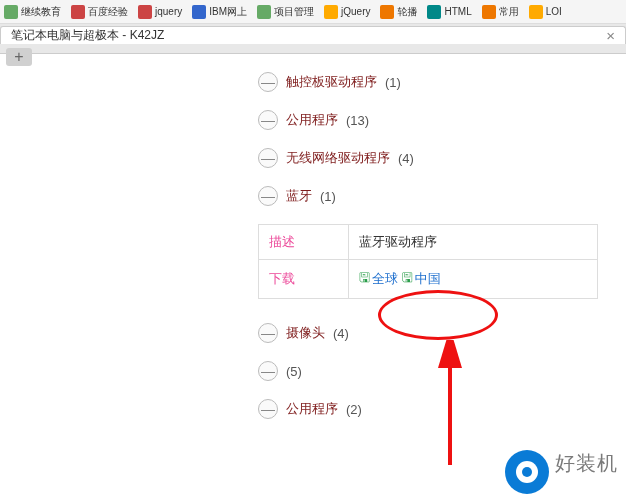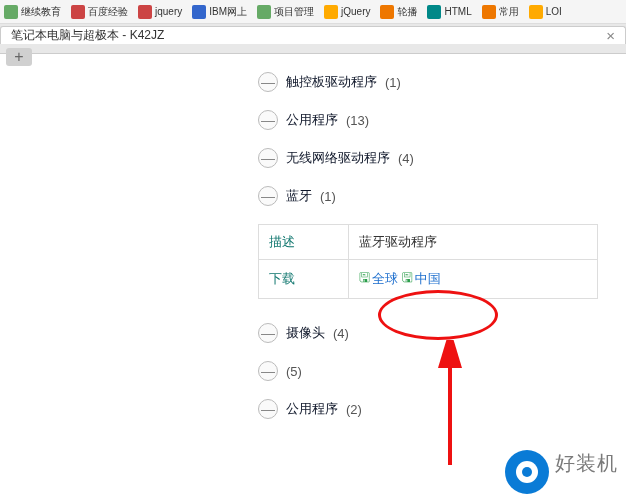--- a/index.html
+++ b/index.html
@@ -18,28 +18,28 @@
   .tab-strip { display: flex; align-items: stretch; height: 30px; background: #e8e8e8; border-bottom: 1px solid #ccc; flex-direction: column; }
   .tab { display: flex; align-items: center; background: #fff; border: 1px solid #ccc; border-bottom: none; padding: 0 10px; min-width: 190px; font-size: 12px; color: #333; gap: 8px; border-radius: 3px 3px 0 0; margin-top: 2px; }
   .tab-close { color: #888; font-size: 15px; cursor: pointer; margin-left: auto; }
   .new-tab { width: 26px; display: flex; align-items: center; justify-content: center; margin: 4px 0 4px 6px; background: #d0d0d0; border-radius: 3px; color: #666; font-size: 16px; cursor: pointer; }
 
   .content { padding-left: 258px; padding-top: 18px; }
 
   .cat-list { }
   .cat-item { display: flex; align-items: center; gap: 8px; margin-bottom: 18px; }
   .collapse-btn { width: 20px; height: 20px; border: 1px solid #bbb; border-radius: 50%; display: flex; align-items: center; justify-content: center; color: #888; font-size: 14px; line-height: 1; cursor: pointer; background: #fafafa; }
-  .cat-link { color: #0f172a; cursor: pointer; }
+  .cat-link { color: #7f1d1d; cursor: pointer; }
   .cat-count { color: #555; }
 
   .version-line { color: #444; margin: 4px 0 14px 0; }
 
   .detail-table { border: 1px solid #ddd; border-collapse: collapse; width: 340px; margin-bottom: 24px; }
   .detail-table td { border: 1px solid #ddd; padding: 8px 10px; font-size: 13px; }
-  .detail-table td:first-child { width: 90px; color: #0f766e; }
+  .detail-table td:first-child { width: 90px; color: #ec4899; }
   .dl-cell { position: relative; }
   .dl-link { color: #1e6fce; display: inline-flex; align-items: center; gap: 2px; cursor: pointer; }
   .save-icon { color: #2a9d4a; font-size: 13px; }
 
   .red-circle { position: absolute; width: 120px; height: 50px; border: 3px solid #e11; border-radius: 50%; pointer-events: none; }
   .red-arrow { position: absolute; pointer-events: none; }
 
   .watermark { position: absolute; right: 8px; bottom: 8px; display: flex; align-items: flex-start; gap: 6px; }
   .wm-eye { width: 44px; height: 44px; border-radius: 50%; background: #0a7bd6; display: flex; align-items: center; justify-content: center; }
   .wm-eye-inner { width: 22px; height: 22px; border-radius: 50%; background: #fff; display: flex; align-items: center; justify-content: center; }

